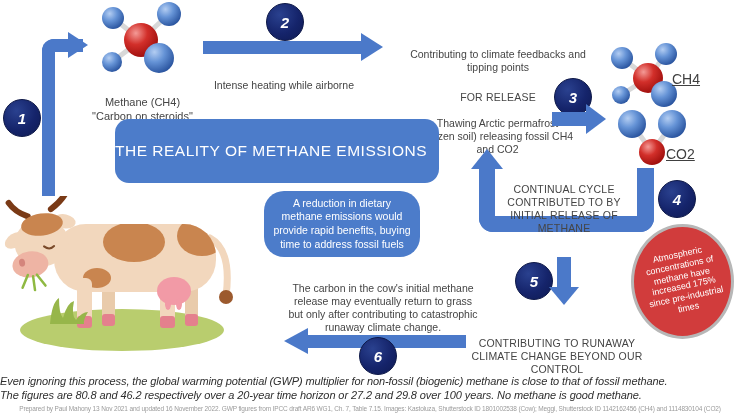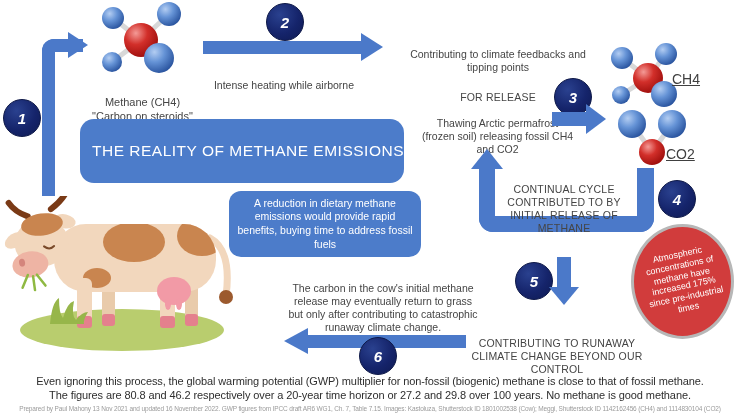--- a/index.html
+++ b/index.html
@@ -20,31 +20,31 @@
   .bar{background:#4b79c9;}
   .tri{width:0;height:0;}
   .tri-right{border-top:14px solid transparent;border-bottom:14px solid transparent;border-left:22px solid #4b79c9;}
   .tri-left{border-top:13px solid transparent;border-bottom:13px solid transparent;border-right:24px solid #4b79c9;}
   .tri-up{border-left:16px solid transparent;border-right:16px solid transparent;border-bottom:20px solid #4b79c9;}
   .tri-down{border-left:15px solid transparent;border-right:15px solid transparent;border-top:18px solid #4b79c9;}
   .l-arrow{border-left:13px solid #4b79c9;border-top:13px solid #4b79c9;border-top-left-radius:12px;}
   .u-arrow{border-left:16px solid #4b79c9;border-right:17px solid #4b79c9;border-bottom:16px solid #4b79c9;
            border-bottom-left-radius:14px;border-bottom-right-radius:14px;}
   
-  .blue-box{background:#4c7cca;border-radius:14px;color:#ffffff;display:flex;align-items:center;justify-content:flex-end;text-align:center;box-sizing:border-box;}
+  .blue-box{background:#4c7cca;border-radius:14px;color:#ffffff;display:flex;align-items:center;justify-content:flex-start;text-align:center;box-sizing:border-box;margin-left:35px;}
   
   .txt{text-align:center;line-height:1.25;margin-top:20px;}
   .upper{letter-spacing:.2px;}
   .red-circle{
     width:103px;height:115px;border-radius:50%;background:#d13c3c;border:3px solid #b7b7b7;box-sizing:border-box;
     display:flex;align-items:center;justify-content:center;
   }
   .red-circle-inner{transform:rotate(-12deg);color:#ffffff;font-size:9px;line-height:1.2;text-align:center;width:86px;}
   .mol-label{font-size:14px;color:#404040;text-decoration:underline;}
-  .bottom-line{width:740px;text-align:center;font-size:11px;color:#2e2e2e;letter-spacing:-.1px;white-space:nowrap;}
+  .bottom-line{width:740px;text-align:left;font-size:11px;color:#2e2e2e;letter-spacing:-.1px;white-space:nowrap;font-style:italic;}
   .footer-line{width:740px;text-align:center;font-size:6.5px;color:#9b9b9b;letter-spacing:-.15px;white-space:nowrap;}
 </style>
 </head>
 <body>
 
 <div id="canvas">
 
   <div class="abs l-arrow" style="left:42px;top:39px;width:28px;height:144px;"></div>
   <div class="abs tri tri-right" style="left:68px;top:32px;border-top-width:13px;border-bottom-width:13px;border-left-width:20px;"></div>
   <div class="abs step-circle" style="left:3px;top:99px;">
@@ -124,21 +124,21 @@
   <div class="abs step-circle" style="left:658px;top:180px;">
       <span>4</span>
     </div>
 
   <div class="abs blue-box" style="left:80px;top:119px;width:324px;height:64px;">
     <div style="font-size:15.5px;letter-spacing:.5px;line-height:1.35;">
       <div>THE REALITY OF METHANE EMISSIONS</div>
     </div>
   </div>
 
-  <div class="abs blue-box" style="left:229px;top:191px;width:192px;height:66px;border-radius:12px;padding:4px 8px;">
+  <div class="abs blue-box" style="left:229px;top:191px;width:156px;height:66px;border-radius:20px;padding:4px 8px;">
     <div style="font-size:10.5px;line-height:1.3;">A reduction in dietary methane emissions would provide rapid benefits, buying time to address fossil fuels</div>
   </div>
 
   <svg class="abs" style="left:2px;top:196px;" width="238" height="158" viewBox="0 0 238 158">
     <defs>
       <clipPath id="bodyClip">
           <rect x="52" y="28" width="162" height="68" rx="32"></rect>
         </clipPath>
     </defs>
     <ellipse cx="120" cy="134" rx="102" ry="21" fill="#b9cd6e"></ellipse>

